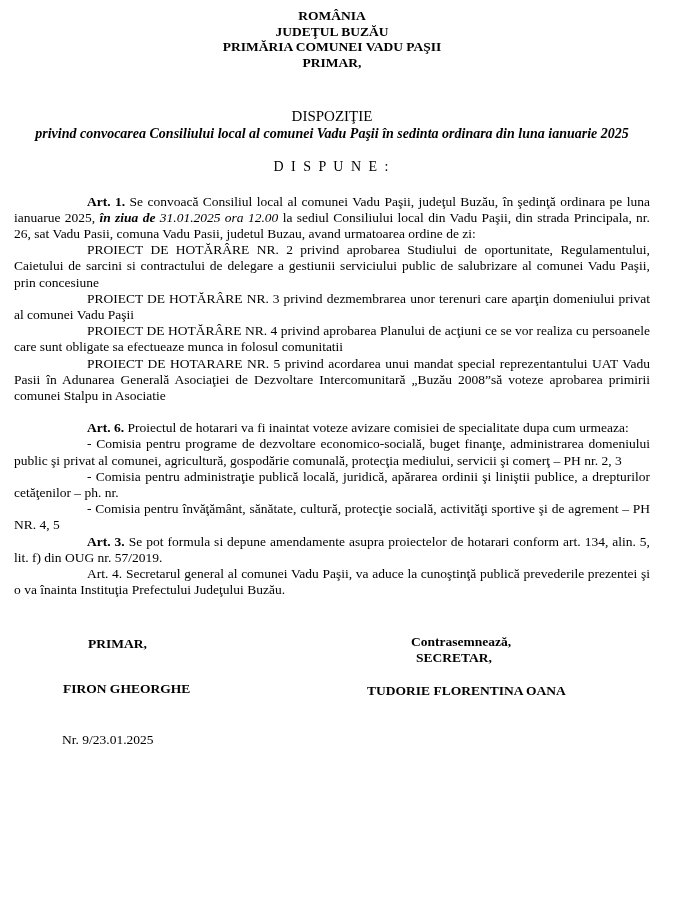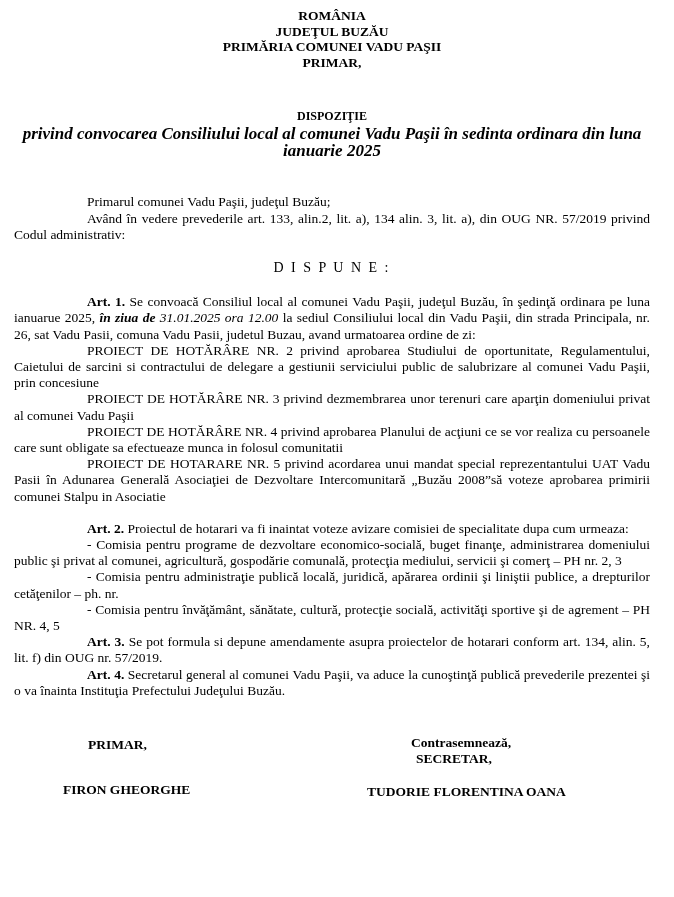--- a/index.html
+++ b/index.html
@@ -25,28 +25,28 @@
     text-align: center;
     font-weight: bold;
     line-height: 15.6px;
   }
   
   .doc-title-block {
     margin-top: 38px;
     text-align: center;
   }
   .doc-title {
-    font-weight: bold;
-    font-size: 12px;
+    font-weight: normal;
+    font-size: 15px;
     line-height: 17px;
   }
   .doc-subtitle {
     font-weight: bold;
     font-style: italic;
-    font-size: 17px;
+    font-size: 14px;
     line-height: 17px;
   }
   
   .preamble {
     margin-top: 35px;
   }
   .para {
     margin: 0;
     text-align: justify;
     text-indent: 73px;
@@ -97,39 +97,35 @@
     <div>JUDEŢUL BUZĂU</div>
     <div>PRIMĂRIA COMUNEI VADU PAŞII</div>
     <div>PRIMAR,</div>
   </div>
 
   <div class="doc-title-block">
     <div class="doc-title">DISPOZIŢIE</div>
     <div class="doc-subtitle">privind convocarea Consiliului local al comunei Vadu Paşii în sedinta ordinara din luna ianuarie 2025</div>
   </div>
 
-  <div class="preamble">
-    <p class="para">Primarul comunei Vadu Paşii, judeţul Buzău;</p>
-    <p class="para">Având în vedere prevederile art. 133, alin.2, lit. a), 134 alin. 3, lit. a), din OUG NR. 57/2019 privind Codul administrativ:</p>
-  </div>
 
   <div class="dispune-heading">D I S P U N E :</div>
 
   <div class="doc-body">
     <p class="para"><span style="font-weight: bold;">Art. 1.</span><span> Se convoacă Consiliul local al comunei Vadu Paşii, judeţul Buzău, în şedinţă ordinara pe luna ianuarue 2025,</span><span style="font-weight: bold; font-style: italic;"> în ziua de </span><span style="font-style: italic;">31.01.2025 ora 12.00</span><span> la sediul Consiliului local din Vadu Paşii, din strada Principala, nr. 26, sat Vadu Pasii, comuna Vadu Pasii, judetul Buzau, avand urmatoarea ordine de zi:</span></p>
     <p class="para"><span>PROIECT DE HOTĂRÂRE NR. 2  privind aprobarea Studiului de oportunitate, Regulamentului, Caietului de sarcini si contractului de delegare a gestiunii serviciului public de salubrizare al comunei Vadu Paşii, prin concesiune</span></p>
     <p class="para"><span>PROIECT DE HOTĂRÂRE NR. 3 privind dezmembrarea unor terenuri care aparţin domeniului privat al comunei Vadu Paşii</span></p>
     <p class="para"><span>PROIECT DE HOTĂRÂRE NR. 4 privind aprobarea Planului de acţiuni ce se vor realiza cu persoanele care sunt obligate sa efectueaze munca in folosul comunitatii</span></p>
     <p class="para"><span>PROIECT DE HOTARARE NR. 5 privind acordarea unui mandat special reprezentantului UAT Vadu Pasii în Adunarea Generală Asociaţiei de Dezvoltare Intercomunitară „Buzău 2008”să voteze aprobarea primirii comunei Stalpu in Asociatie</span></p>
-    <p class="para space-before"><span style="font-weight: bold;">Art. 2.</span><span> Proiectul de hotarari va fi inaintat voteze avizare comisiei de specialitate dupa cum urmeaza:</span></p>
+    <p class="para space-before"><span style="font-weight: bold;">Art. 6.</span><span> Proiectul de hotarari va fi inaintat voteze avizare comisiei de specialitate dupa cum urmeaza:</span></p>
     <p class="para"><span>- Comisia pentru programe de dezvoltare economico-socială, buget finanţe, administrarea domeniului public şi privat al comunei, agricultură, gospodărie comunală, protecţia mediului, servicii şi comerţ – PH nr. 2, 3</span></p>
     <p class="para"><span>- Comisia pentru administraţie publică locală, juridică, apărarea ordinii şi liniştii publice, a drepturilor cetăţenilor – ph. nr.</span></p>
     <p class="para"><span>- Comisia pentru învăţământ, sănătate, cultură, protecţie socială, activităţi sportive şi de  agrement – PH NR. 4, 5</span></p>
     <p class="para"><span style="font-weight: bold;">Art. 3.</span><span> Se pot formula si depune amendamente asupra proiectelor de hotarari conform art. 134, alin. 5, lit. f) din OUG nr. 57/2019.</span></p>
-    <p class="para"><span style="font-weight: bold; margin-top: 16px;">Art. 4.</span><span> Secretarul general al comunei Vadu Paşii, va aduce la cunoştinţă publică prevederile prezentei şi o va înainta Instituţia Prefectului Judeţului Buzău.</span></p>
+    <p class="para"><span style="font-weight: normal; margin-top: 16px;">Art. 4.</span><span> Secretarul general al comunei Vadu Paşii, va aduce la cunoştinţă publică prevederile prezentei şi o va înainta Instituţia Prefectului Judeţului Buzău.</span></p>
   </div>
 
   <div class="signature-block">
     <div class="sig sig-primar-role">PRIMAR,</div>
     <div class="sig sig-primar-name">FIRON GHEORGHE</div>
     <div class="sig sig-countersign">Contrasemnează,</div>
     <div class="sig sig-secretar-role">SECRETAR,</div>
     <div class="sig sig-secretar-name">TUDORIE FLORENTINA OANA</div>
     <div class="doc-number">Nr. 9/23.01.2025</div>
   </div>

